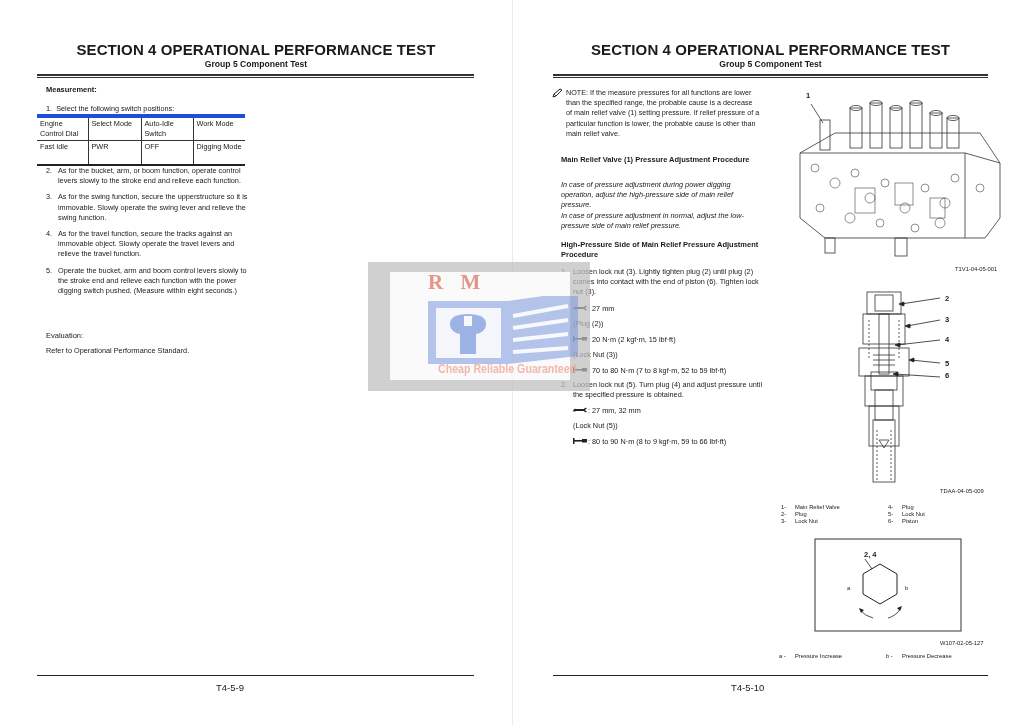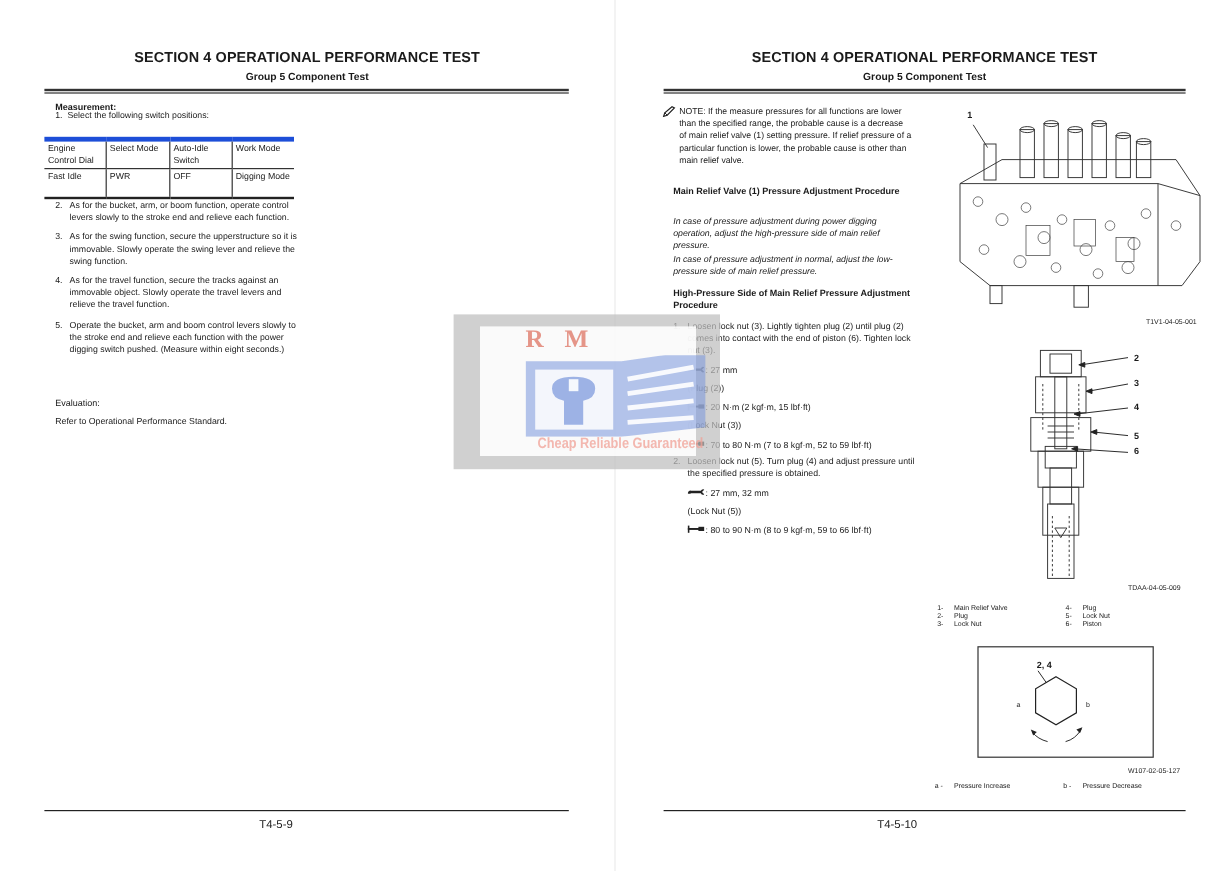--- a/index.html
+++ b/index.html
@@ -4,40 +4,40 @@
 <style>
   * { box-sizing: border-box; margin: 0; padding: 0; }
   html, body { width: 1025px; height: 726px; background: #ffffff; overflow: hidden; }
   body { position: relative; font-family: "Liberation Sans", "DejaVu Sans", sans-serif; color: #1a1a1a; }
 
   .page { position: absolute; top: 0; height: 726px; }
   .page-left { left: 0; width: 512px; }
   .page-right { left: 513px; width: 512px; }
   .spine { position: absolute; left: 512px; top: 0; width: 1px; height: 726px; background: #ececec; }
 
-  .hdr-title { position: absolute; top: 41px; left: 0; right: 0; text-align: center; font-weight: bold; font-size: 12px; letter-spacing: 0.1px; }
+  .hdr-title { position: absolute; top: 41px; left: 0; right: 0; text-align: center; font-weight: bold; font-size: 15px; letter-spacing: 0.1px; }
   .hdr-sub { position: absolute; top: 59px; left: 0; right: 0; text-align: center; font-weight: bold; font-size: 8.6px; }
   .hdr-rule { position: absolute; top: 74px; height: 4px; border-top: 2px solid #333; border-bottom: 1px solid #333; }
   .page-left .hdr-title, .page-left .hdr-sub { left: 37px; right: 37px; }
   .page-left .hdr-rule { left: 37px; width: 437px; }
   .page-right .hdr-title, .page-right .hdr-sub { left: 40px; right: 37px; }
   .page-right .hdr-rule { left: 40px; width: 435px; }
 
   .ftr-rule { position: absolute; top: 675px; height: 1px; background: #222; }
   .page-left .ftr-rule { left: 37px; width: 437px; }
   .page-right .ftr-rule { left: 40px; width: 435px; }
   .ftr-num { position: absolute; top: 682px; font-size: 9.5px; text-align: left; width: 80px; }
   .page-left .ftr-num { left: 216px; }
   .page-right .ftr-num { left: 218px; }
 
   .txt { font-size: 7.3px; line-height: 10.2px; }
 
   
   .meas-label { position: absolute; left: 46px; top: 85px; font-size: 7.5px; font-weight: bold; }
-  .step1 { position: absolute; left: 46px; top: 91px; }
+  .step1 { position: absolute; left: 46px; top: 104px; }
   .sw-table { position: absolute; left: 37px; top: 114px; width: 208px; border-collapse: collapse; font-size: 7.3px; line-height: 10px; }
   .sw-table td { vertical-align: top; padding: 1px 2px 1px 3px; border-left: 1px solid #333; }
   .sw-table td:first-child { border-left: none; }
   .sw-table tr.head td { border-top: 4px solid #1d4ed8; border-bottom: 1px solid #333; height: 24px; }
   .sw-table tr.row td { border-bottom: 2px solid #222; height: 24px; }
   .col1 { width: 51px; } .col2 { width: 53px; } .col3 { width: 52px; } .col4 { width: 52px; }
 
   ol.steps { position: absolute; left: 46px; top: 166px; width: 205px; list-style: none; }
   ol.steps li { position: relative; padding-left: 12px; margin-bottom: 6px; }
   ol.steps li .n { position: absolute; left: 0; top: 0; }
@@ -61,21 +61,21 @@
 
   
   .fig { position: absolute; }
   .fig-code { position: absolute; font-size: 5.8px; color: #222; }
   .legend { position: absolute; font-size: 5.8px; line-height: 6.8px; }
   .legend .r { display: flex; }
   .legend .k { width: 14px; }
   .callout { position: absolute; font-size: 7.5px; font-weight: bold; }
 
   
-  .wm { position: absolute; left: 368px; top: 262px; width: 222px; height: 129px; background: rgba(190,190,190,0.72); margin-left: 10px; }
+  .wm { position: absolute; left: 368px; top: 262px; width: 222px; height: 129px; background: rgba(190,190,190,0.72); }
   .wm-inner { position: absolute; left: 22px; top: 10px; width: 180px; height: 108px; background: rgba(255,255,255,0.88); }
   .wm-rm { position: absolute; left: 60px; top: 8px; font-family: "Liberation Serif", serif; font-size: 21px; font-weight: bold; color: rgba(225,130,115,0.85); letter-spacing: 6px; }
   .wm-tag { position: absolute; left: 70px; top: 100px; font-family: "Liberation Sans", sans-serif; font-size: 12.5px; font-weight: bold; color: rgba(240,160,150,0.75); transform: scaleX(0.85); transform-origin: left; white-space: nowrap; }
 </style>
 </head>
 <body>
 
 <div class="spine"></div>
 
 <div class="page page-left">

